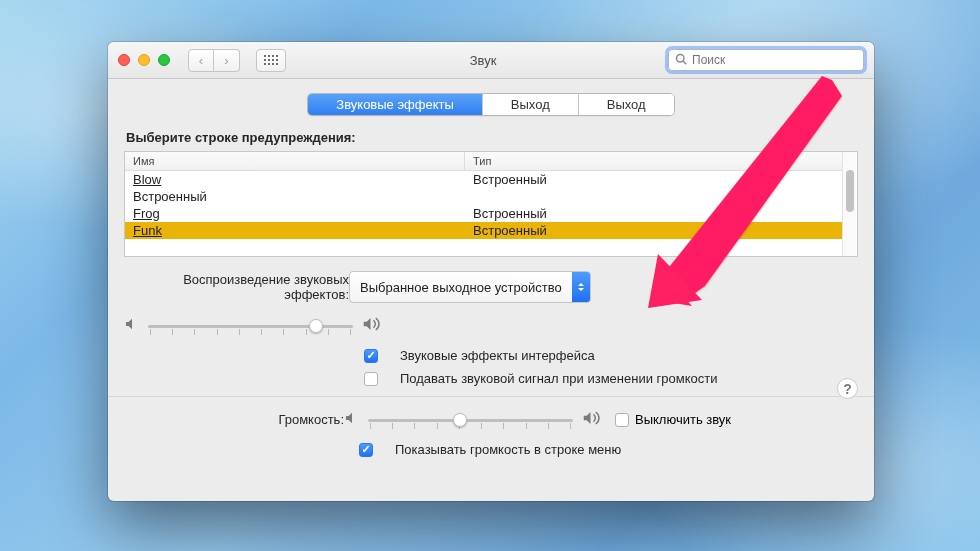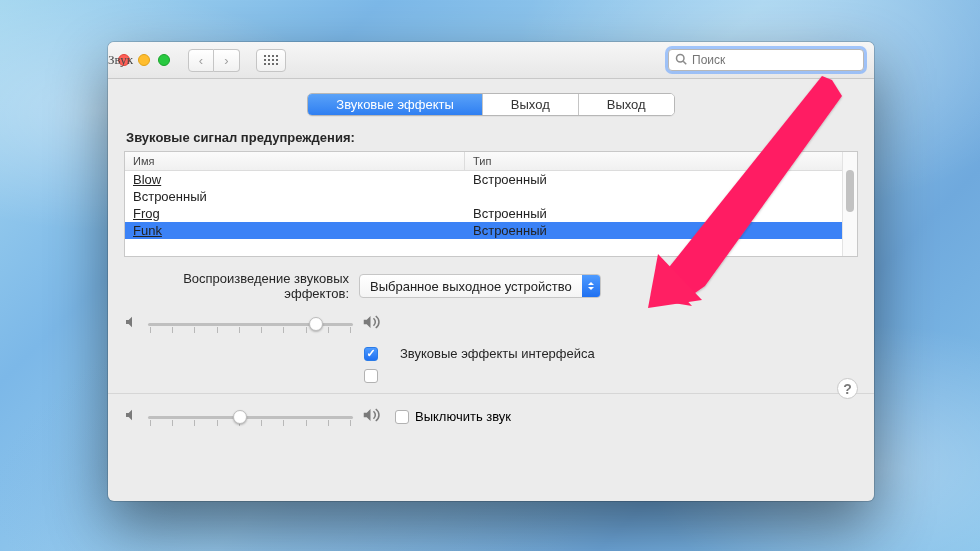--- a/index.html
+++ b/index.html
@@ -44,23 +44,22 @@
     .nav-btn:first-child{border-radius:4px 0 0 4px;}
     .nav-btn:last-child{border-radius:0 4px 4px 0;border-left:none;}
     .apps-btn{
       width:30px;height:23px;margin-left:8px;border:1px solid #c5c5c5;border-radius:4px;
       background:linear-gradient(#fff,#f1f1f1);
       display:flex;align-items:center;justify-content:center;color:#6b6b6b;
     }
     .grid-icon{display:grid;grid-template-columns:repeat(4,2px);grid-template-rows:repeat(3,2px);gap:2px;}
     .grid-icon i{background:#6b6b6b;width:2px;height:2px;}
     .title{
-      position:absolute; left:0; right:16px; text-align:left; font-size:13px; color:#4a4a4a;
+      position:absolute; left:0; right:16px; text-align:center; font-size:13px; color:#4a4a4a;
       pointer-events:none;
-      font-family:Liberation Serif, serif;
     }
     .search{
       margin-left:auto; width:196px; height:22px; border-radius:4px;
       border:1px solid #b7b7b7; background:#fff; display:flex; align-items:center;
       padding:8px 6px; gap:5px; box-shadow:0 0 0 3px rgba(93,157,255,.55);
     }
     .search .mag{color:#8a8a8a; font-size:12px;}
     .search input{border:none;outline:none;flex:1;font-size:12px;color:#6f6f6f;background:transparent;}
 
     .body{padding:14px 16px 12px;}
@@ -82,37 +81,37 @@
       border:1px solid #c8c8c8; background:#fff; height:106px; position:relative;
       display:flex;
     }
     .table{flex:1;}
     .thead{display:flex;background:linear-gradient(#fbfbfb,#f0f0f0);border-bottom:1px solid #dcdcdc;}
     .th{font-size:11px;color:#484848;padding:3px 8px;}
     .th.name{flex:0 0 340px;border-right:1px solid #dcdcdc;}
     .th.type{flex:1;}
     .tbody{}
     .tr{display:flex;font-size:13px;color:#222;}
-    .tr.sel{background:#3b82f6;}
+    .tr.sel{background:#eab308;}
     .td{padding:1px 8px;}
     .td.name{flex:0 0 340px;text-decoration:underline;}
     .td.type{flex:1;}
     .scrollbar{
       width:15px;background:#fafafa;border-left:1px solid #e3e3e3;position:relative;
     }
     .scrollbar .thumb{
       position:absolute;left:3px;right:3px;top:18px;height:42px;border-radius:5px;background:#c2c2c2;
     }
 
     .form{margin-top:14px;}
-    .row{display:flex;align-items:center;gap:10px;margin-bottom:12px;}
+    .row{display:flex;align-items:center;margin-bottom:12px;}
     .row .lbl{flex:0 0 225px;text-align:right;font-size:13px;color:#262626;}
     .dropdown{
       display:flex;align-items:center;border:1px solid #c6c6c6;border-radius:4px;
-      background:linear-gradient(#ffffff,#f4f4f4);height:24px;overflow:hidden;min-width:240px;
+      background:linear-gradient(#ffffff,#f4f4f4);height:32px;overflow:hidden;min-width:240px;
       font-size:13px;
     }
     .dropdown .val{padding:0 10px;color:#222;}
     .dropdown .chev{
       margin-left:auto;width:18px;height:100%;
       background:linear-gradient(#4e9bff,#1f70f1);
       display:flex;flex-direction:column;align-items:center;justify-content:center;gap:0;
     }
     .chev::before,.chev::after{content:"";border:3px solid transparent;}
     .chev::before{border-bottom-color:#fff;margin-bottom:1px;}
@@ -217,21 +216,21 @@
     </div>
   </div>
 
   <div class="body">
     <div class="seg">
       <button class="active">Звуковые эффекты</button>
       <button>Выход</button>
       <button>Выход</button>
     </div>
 
-    <div class="section-label">Звуковые сигнал предупреждения:</div>
+    <div class="section-label">Выберите строке предупреждения:</div>
 
     <div class="table-wrap">
       <div class="table">
         <div class="thead">
           <div class="th name">Имя</div>
           <div class="th type">Тип</div>
         </div>
         <div class="tbody">
           <div class="tr">
             <div class="td name">Blow</div>
@@ -296,27 +295,29 @@
           </span>
         </div>
       </div>
 
       <div class="check-row">
         <span class="chk on"></span>
         <span>Звуковые эффекты интерфейса</span>
       </div>
       <div class="check-row">
         <span class="chk"></span>
+        <span>Подавать звуковой сигнал при изменении громкости</span>
       </div>
 
       <div class="help">?</div>
 
       <div class="divider"></div>
 
       <div class="row vol-row">
+        <div class="lbl">Громкость:</div>
         <div class="slider-row">
           <span class="speaker">
             <svg width="16" height="16" viewBox="0 0 24 24" fill="#7a7a7a">
                 <path d="M3 9v6h4l5 5V4L7 9H3z"></path>
               </svg>
           </span>
           <div class="slider">
             <div class="track"></div>
             <div class="ticks">
                 <i></i>
@@ -339,16 +340,20 @@
               <path d="M19 4c2.7 2 4.3 4.9 4.3 8s-1.6 6-4.3 8" fill="none" stroke="#7a7a7a" stroke-width="2"></path>
             </svg>
           </span>
           <div class="mute-chk">
             <span class="chk"></span>
             <span>Выключить звук</span>
           </div>
         </div>
       </div>
 
+      <div class="check-row" style="margin-left:235px">
+        <span class="chk on"></span>
+        <span>Показывать громкость в строке меню</span>
+      </div>
 
     </div>
   </div>
 </div>
 
 </body></html>

